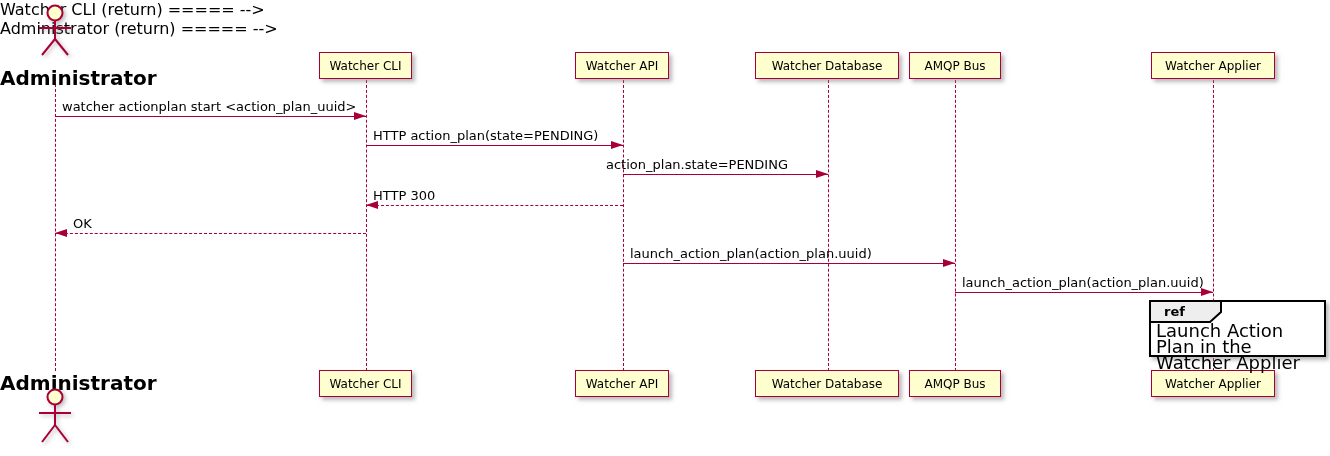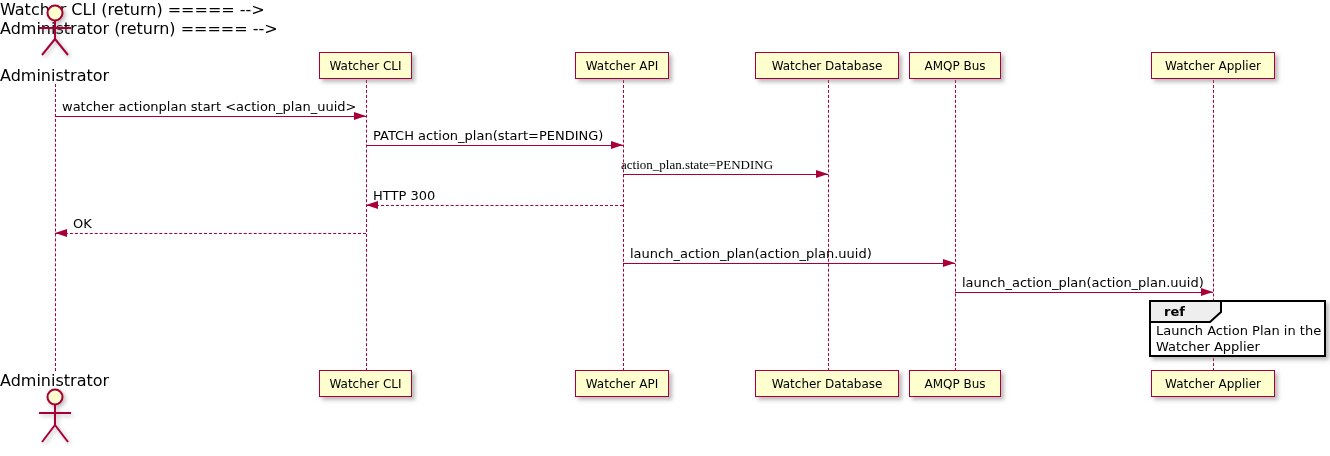--- a/index.html
+++ b/index.html
@@ -26,21 +26,22 @@
   .pbox{
     position:absolute;height:25px;
     background:var(--participant-fill);
     border:1.5px solid var(--accent);
     box-shadow:3px 3px 4px rgba(130,130,130,0.55);
     display:flex;align-items:center;justify-content:center;
     font-size:12px;white-space:nowrap;
   }
   .actor-label{
     position:absolute;width:110px;text-align:left;
-    font-size:16px;
+    font-size:20px;
+    font-weight:bold;
   }
   .actor-svg{position:absolute;filter:drop-shadow(2.5px 2.5px 2px rgba(130,130,130,0.55));}
   .msg-label{
     position:absolute;font-size:13px;white-space:nowrap;height:15px;line-height:15px;
   }
   .msg-line{position:absolute;height:0;}
   .msg-line.solid{border-top:1.2px solid var(--accent);}
   .msg-line.dashed{border-top:1.2px dashed var(--accent);}
   .head-right{
     position:absolute;width:0;height:0;
@@ -61,21 +62,21 @@
     box-shadow:3px 3px 4px rgba(130,130,130,0.55);
     z-index:5;
   }
   .ref-tab{position:absolute;left:-2px;top:-2px;width:74px;height:23px;}
   .ref-tab-label{
     position:absolute;left:13px;top:2px;
     font-size:13px;font-weight:bold;
   }
   .ref-body{
     position:absolute;left:5px;top:21px;right:2px;
-    font-size:13px;line-height:16px;
+    font-size:18px;line-height:16px;
     white-space:pre-line;
   }
 </style>
 </head>
 <body>
 
 <div class="diagram">
 
   
   <div class="lifeline" style="left:55px;top:84px;height:287px;"></div>
@@ -121,28 +122,28 @@
 
   
   <div>
     <div class="msg-label" style="left:62px;top:99px;">watcher actionplan start &lt;action_plan_uuid&gt;</div>
     <div class="msg-line solid" style="left:55px;top:116px;width:311px;"></div>
     <div class="head-right" style="left:354px;top:112px;"></div>
   </div>
 
   
   <div>
-    <div class="msg-label" style="left:373px;top:128px;">PATCH action_plan(start=PENDING)</div>
+    <div class="msg-label" style="left:373px;top:128px;">HTTP action_plan(state=PENDING)</div>
     <div class="msg-line solid" style="left:366px;top:145px;width:257px;"></div>
     <div class="head-right" style="left:611px;top:141px;"></div>
   </div>
 
   
   <div>
-    <div class="msg-label" style="left:621px;top:157px;font-family:Liberation Serif, serif;">action_plan.state=PENDING</div>
+    <div class="msg-label" style="left:606px;top:157px;">action_plan.state=PENDING</div>
     <div class="msg-line solid" style="left:623px;top:174px;width:205px;"></div>
     <div class="head-right" style="left:816px;top:170px;"></div>
   </div>
 
    Watcher CLI (return) ===== --&gt;
   <div>
     <div class="msg-label" style="left:373px;top:188px;">HTTP 300</div>
     <div class="msg-line dashed" style="left:366px;top:205px;width:257px;"></div>
     <div class="head-left" style="left:366px;top:201px;"></div>
   </div>

